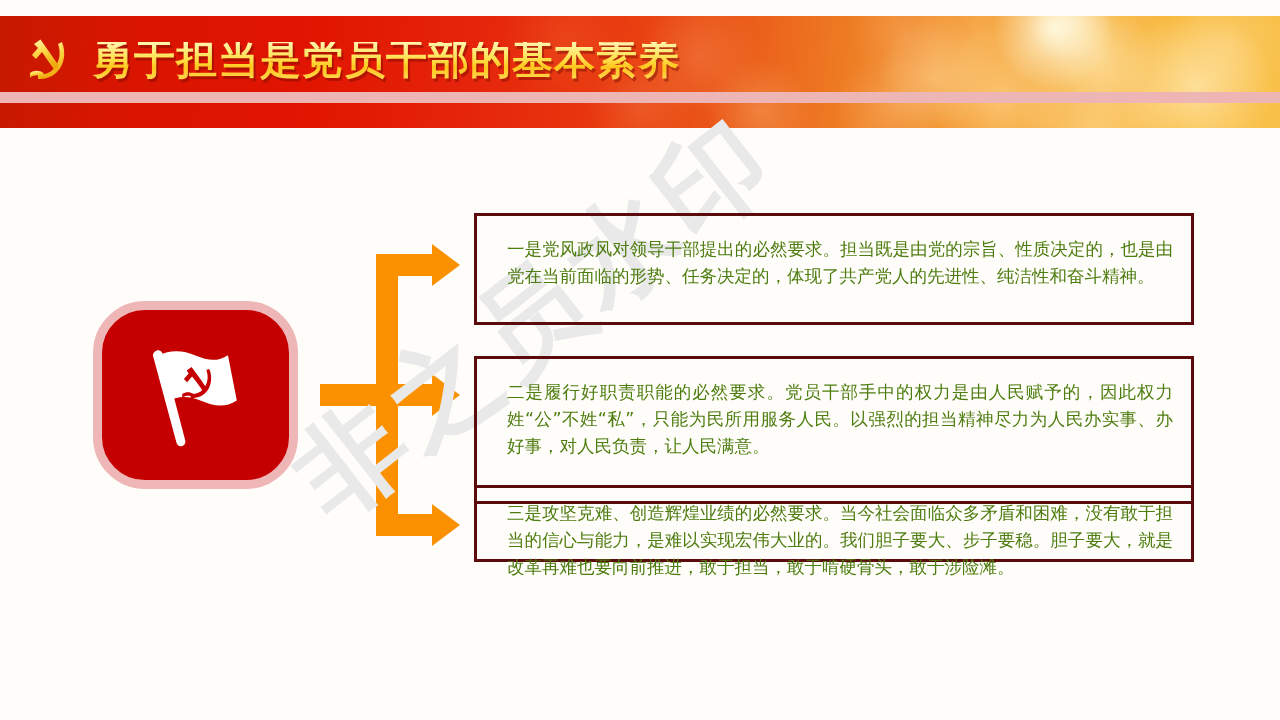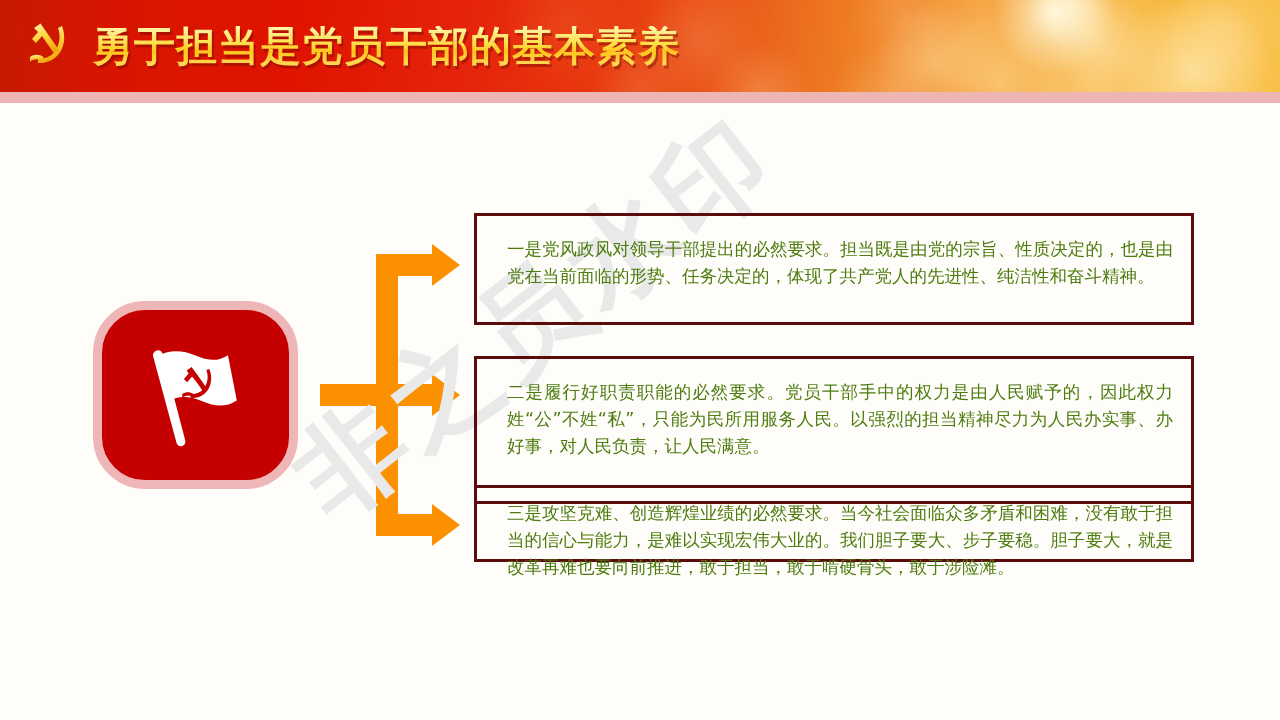--- a/index.html
+++ b/index.html
@@ -17,23 +17,23 @@
     position: relative;
     width: 1280px;
     height: 720px;
     background: #fffdf9;
     overflow: hidden;
   }
 
   
   .header {
     position: absolute;
-    left: 0; top: 0;
-    width: 1280px;
-    height: 100px;
+    left: 0; top: 16px;
+    width: 1280px;
+    height: 112px;
     background:
       radial-gradient(circle at 1055px 12px,  rgba(255,250,225,0.95) 0px, rgba(255,238,190,0.0) 62px),
       radial-gradient(circle at 1195px 72px,  rgba(255,232,175,0.80) 0px, rgba(255,226,165,0.0) 78px),
       radial-gradient(circle at 1000px 82px,  rgba(255,220,150,0.62) 0px, rgba(255,220,150,0.0) 70px),
       radial-gradient(circle at 1095px 112px, rgba(255,214,140,0.55) 0px, rgba(255,214,140,0.0) 80px),
       radial-gradient(circle at 1100px 40px,  rgba(255,236,185,0.45) 0px, rgba(255,236,185,0.0) 52px),
       radial-gradient(circle at 1225px 30px,  rgba(255,226,165,0.40) 0px, rgba(255,226,165,0.0) 60px),
       radial-gradient(circle at 1100px 55px,  rgba(255,244,205,0.35) 0px, rgba(255,244,205,0.0) 95px),
       radial-gradient(circle at 1070px 8px,   rgba(255,248,220,0.55) 0px, rgba(255,248,220,0.0) 40px),
       radial-gradient(circle at 935px 62px,   rgba(255,225,165,0.50) 0px, rgba(255,225,165,0.0) 58px),
@@ -49,20 +49,21 @@
         #d81500 120px,
         #e01400 300px,
         #e5240b 470px,
         #e8370e 600px,
         #ea5617 720px,
         #ee7d24 850px,
         #f3992f 980px,
         #f6ad36 1090px,
         #f8b93c 1180px,
         #f9c14a 1280px);
+    font-family: Liberation Mono, monospace;
   }
   .header-inner {
     position: absolute;
     left: 0; top: 0;
     width: 1280px; height: 92px;
     display: flex;
     align-items: center;
   }
   .emblem {
     margin-left: 22px;

